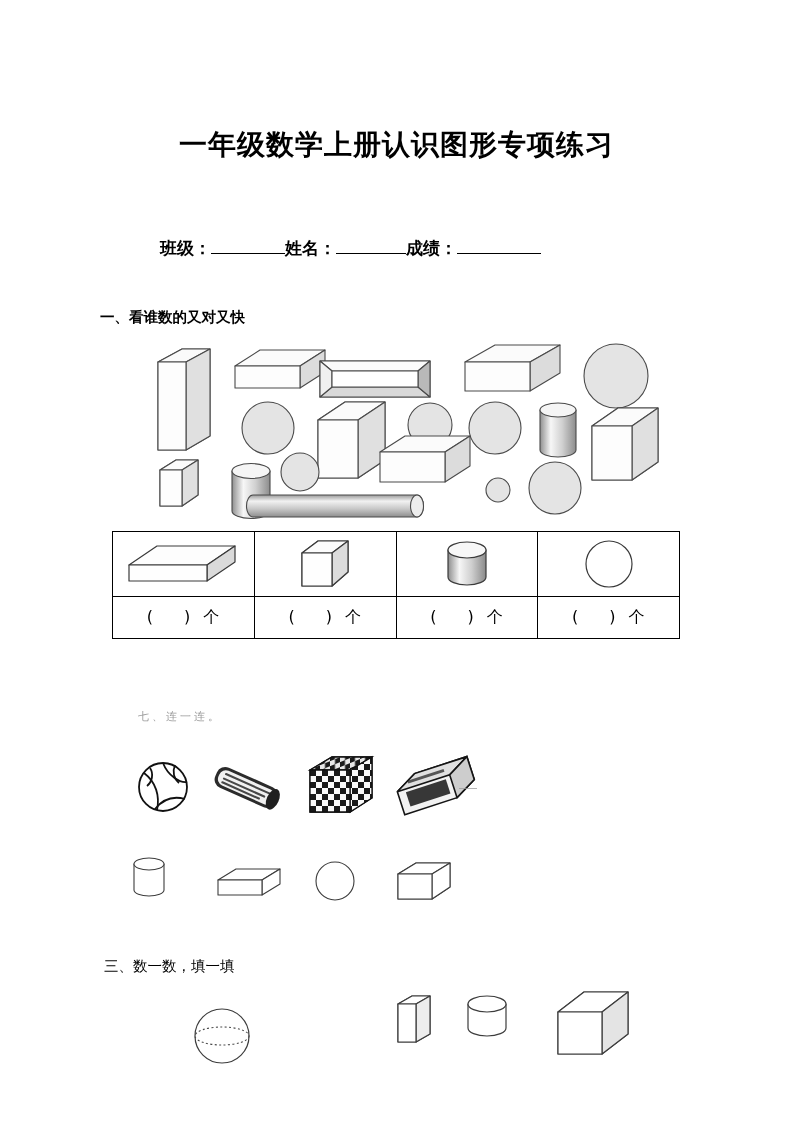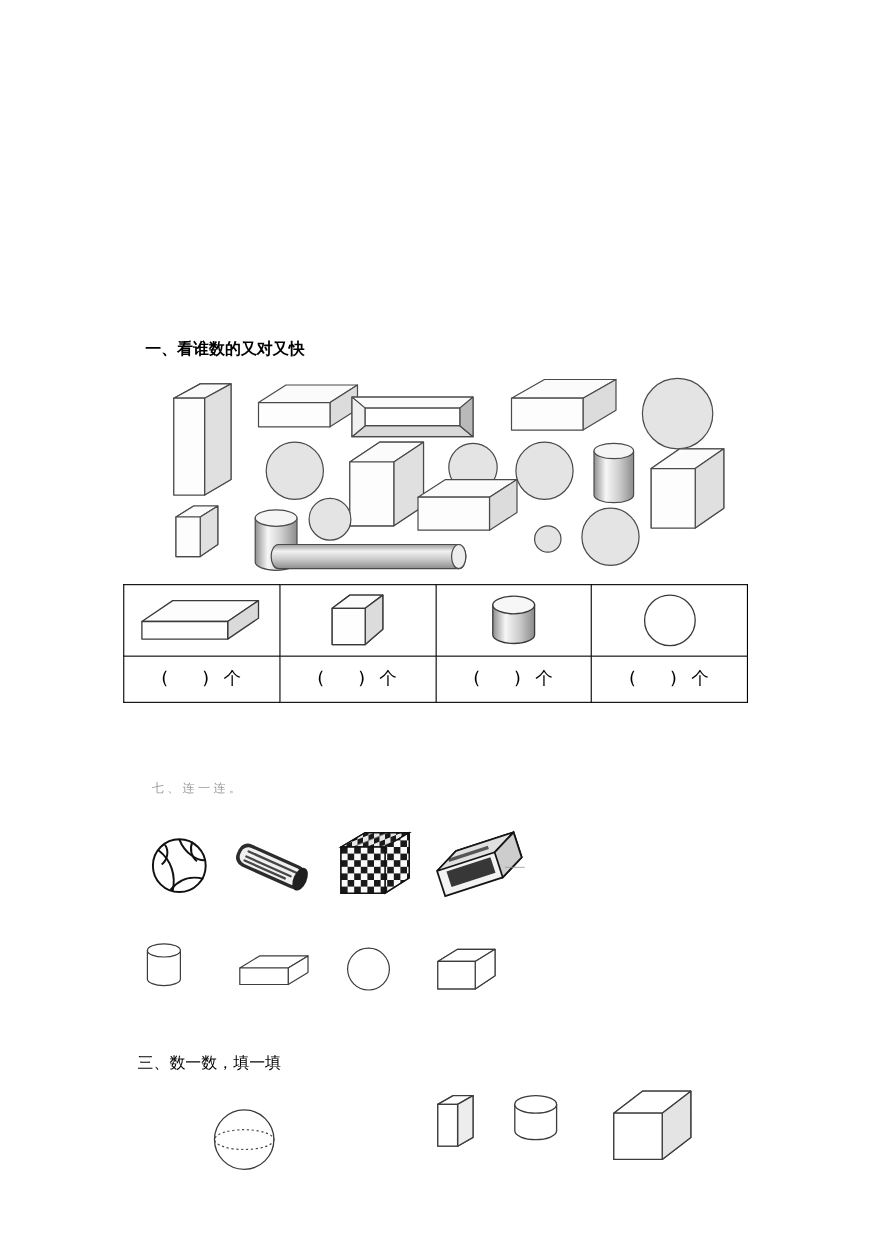--- a/index.html
+++ b/index.html
@@ -52,31 +52,31 @@
   .blank-b { width: 70px; }
   .blank-c { width: 84px; }
 
   
   .sec-heading {
     position: absolute;
     font-size: 14.5px;
     font-weight: bold;
     white-space: nowrap;
   }
-  #sec1-heading { left: 132px; top: 308px; }
+  #sec1-heading { left: 100px; top: 308px; }
   #sec2-heading {
     left: 138px; top: 709px;
     font-weight: normal;
     font-size: 11px;
     color: #8a8a8a;
     letter-spacing: 3px;
     filter: blur(0.35px);
     opacity: .85;
   }
-  #sec3-heading { left: 125px; top: 957px; font-weight: normal; font-size: 14.5px;}
+  #sec3-heading { left: 104px; top: 957px; font-weight: normal; font-size: 14.5px;}
 
   
   #shape-cluster {
     position: absolute;
     left: 140px;
     top: 340px;
     width: 545px;
     height: 182px;
   }
   #shape-cluster svg { display: block; }
@@ -147,21 +147,25 @@
     height: 92px;
   }
 
   .noselect { user-select: none; }
 </style>
 </head>
 <body>
 
 <div class="page">
 
-
+  <div class="title noselect">一年级数学上册认识图形专项练习</div>
+
+  <div class="info-line noselect">
+    <span>班级：</span><span class="blank blank-a"></span><span>姓名：</span><span class="blank blank-b"></span><span>成绩：</span><span class="blank blank-c"></span>
+  </div>
 
   <div class="sec-heading noselect" id="sec1-heading">一、看谁数的又对又快</div>
 
   <div id="shape-cluster">
     <svg width="545" height="182" viewBox="0 0 545 182" xmlns="http://www.w3.org/2000/svg">
       <defs>
         <linearGradient id="cylGradV" x1="0" y1="0" x2="1" y2="0">
           <stop offset="0%" stop-color="#8f8f8f"></stop>
           <stop offset="30%" stop-color="#f7f7f7"></stop>
           <stop offset="62%" stop-color="#d0d0d0"></stop>

